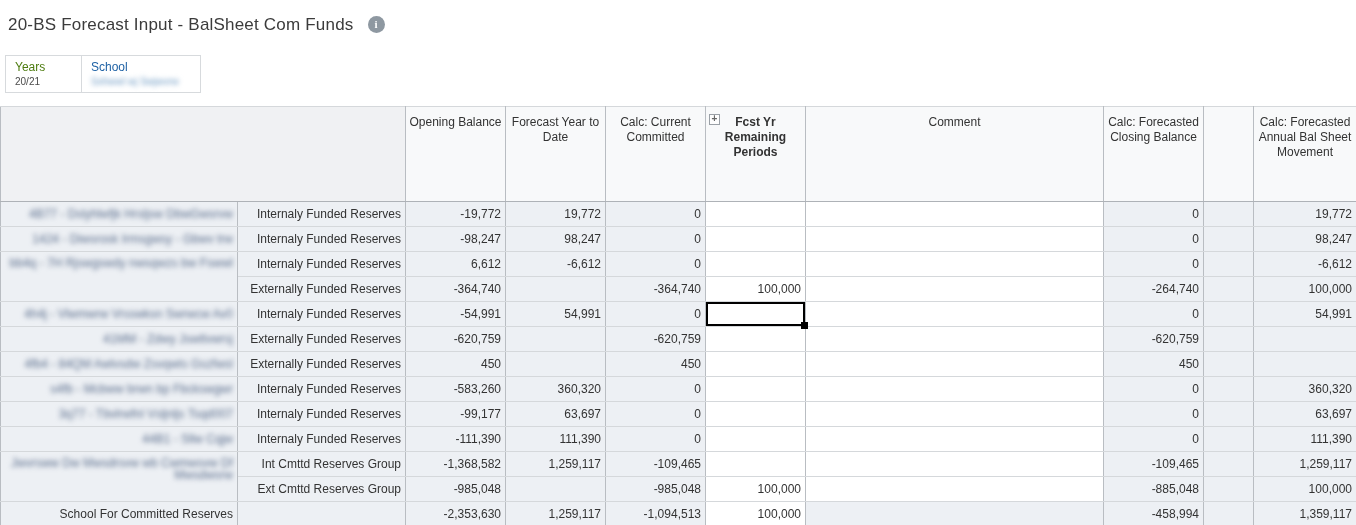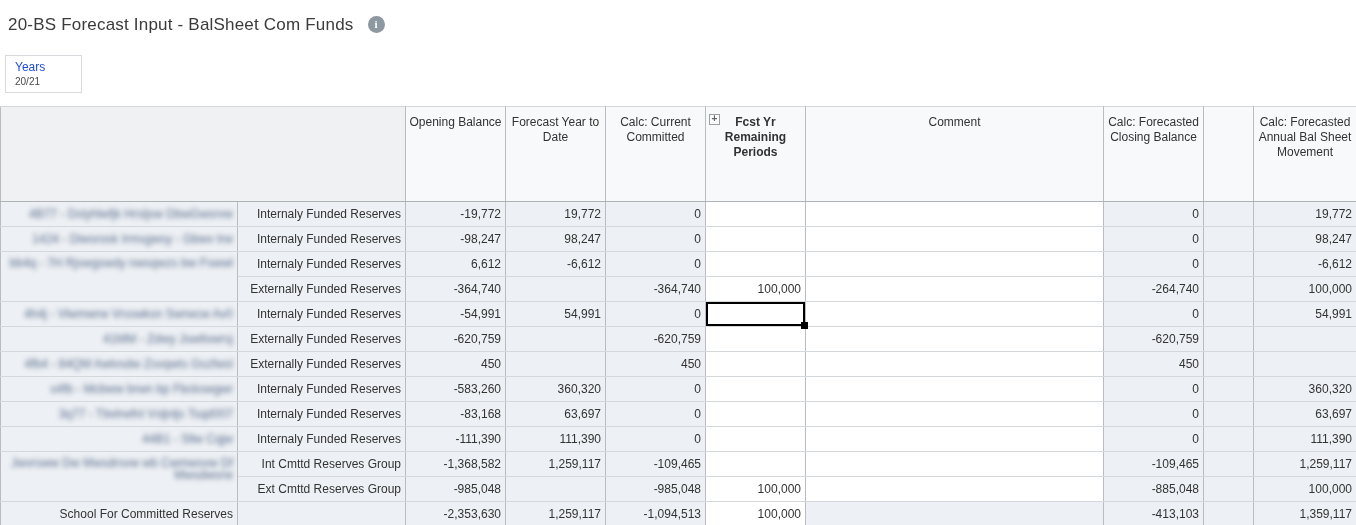--- a/index.html
+++ b/index.html
@@ -12,21 +12,21 @@
   .page-title{font-size:17px;font-weight:normal;margin:0;color:#3b3b3b;letter-spacing:.2px}
   .info-icon{width:17px;height:17px;border-radius:50%;background:#8e98a1;display:flex;
     align-items:center;justify-content:center;flex:0 0 auto;cursor:pointer}
   .info-i{color:#fff;font-size:11px;font-weight:bold;font-family:"Liberation Serif",serif;line-height:1}
   
   .pov{display:flex;margin:15px 0 0 5px}
   .pov-cell{border:1px solid #d7dadd;background:#fff;padding:4px 9px 6px 9px;box-sizing:border-box;height:38px}
   .pov-cell+.pov-cell{margin-left:-1px}
   .pov-years{width:77px}
   .pov-school{width:120px}
-  .pov-label{font-size:12px;color:#1d4ed8;line-height:14px}
+  .pov-label{font-size:12px;color:#4d7c0f;line-height:14px}
   .pov-value{font-size:10px;color:#4a4a4a;line-height:15px}
   .link{color:#1f62a5;cursor:pointer}
   .redacted{filter:blur(2.6px);color:#5a6d8c}
   .redacted.link{color:#6f9bc4}
   
   table.grid{border-collapse:collapse;table-layout:fixed;margin-top:13px;font-size:12px;width:1356px}
   .grid th,.grid td{box-sizing:border-box;overflow:hidden;
     border-top:1px solid #d5d8db;border-bottom:1px solid #d5d8db;
     border-left:1px solid #b9bdc2;border-right:1px solid #b9bdc2}
   .grid thead th{height:95px;vertical-align:top;padding:8px 3px 0 3px;font-weight:normal;
@@ -56,20 +56,24 @@
     <span class="info-icon">
         <span class="info-i">i</span>
       </span>
   </div>
 
   <div class="pov">
     <div class="pov-cell pov-years">
       <div class="pov-label">Years</div>
       <div class="pov-value">20/21</div>
     </div>
+    <div class="pov-cell pov-school">
+      <div class="pov-label link">School</div>
+      <div class="pov-value link redacted">Sxhwwl wj Swjwvrw</div>
+    </div>
   </div>
 
   <table class="grid">
     <colgroup id="grid-cols">
         <col style="width: 237px;">
         <col style="width: 168px;">
         <col style="width: 100px;">
         <col style="width: 100px;">
         <col style="width: 100px;">
         <col style="width: 100px;">
@@ -185,21 +189,21 @@
           <td class="num">0</td>
           <td class="num input"></td>
           <td class="lbl input"></td>
           <td class="num">0</td>
           <td class="num"></td>
           <td class="num">360,320</td>
         </tr>
         <tr>
           <td class="lbl entity"><span class="redacted">3q77 - Tbvlrwfnl Vsljnljs Tsqd007</span></td>
           <td class="lbl">Internaly Funded Reserves</td>
-          <td class="num">-83,168</td>
+          <td class="num">-99,177</td>
           <td class="num">63,697</td>
           <td class="num">0</td>
           <td class="num input"></td>
           <td class="lbl input"></td>
           <td class="num">0</td>
           <td class="num"></td>
           <td class="num">63,697</td>
         </tr>
         <tr>
           <td class="lbl entity"><span class="redacted">44B1 - Sllw Cqjw</span></td>
@@ -237,20 +241,20 @@
           <td class="num">100,000</td>
         </tr>
         <tr>
           <td class="lbl entity"><span>School For Committed Reserves</span></td>
           <td class="lbl"></td>
           <td class="num">-2,353,630</td>
           <td class="num">1,259,117</td>
           <td class="num">-1,094,513</td>
           <td class="num input">100,000</td>
           <td class="lbl"></td>
-          <td class="num">-413,103</td>
+          <td class="num">-458,994</td>
           <td class="num"></td>
           <td class="num">1,359,117</td>
         </tr>
       </tbody>
   </table>
 
 </div>
 
 </body></html>

